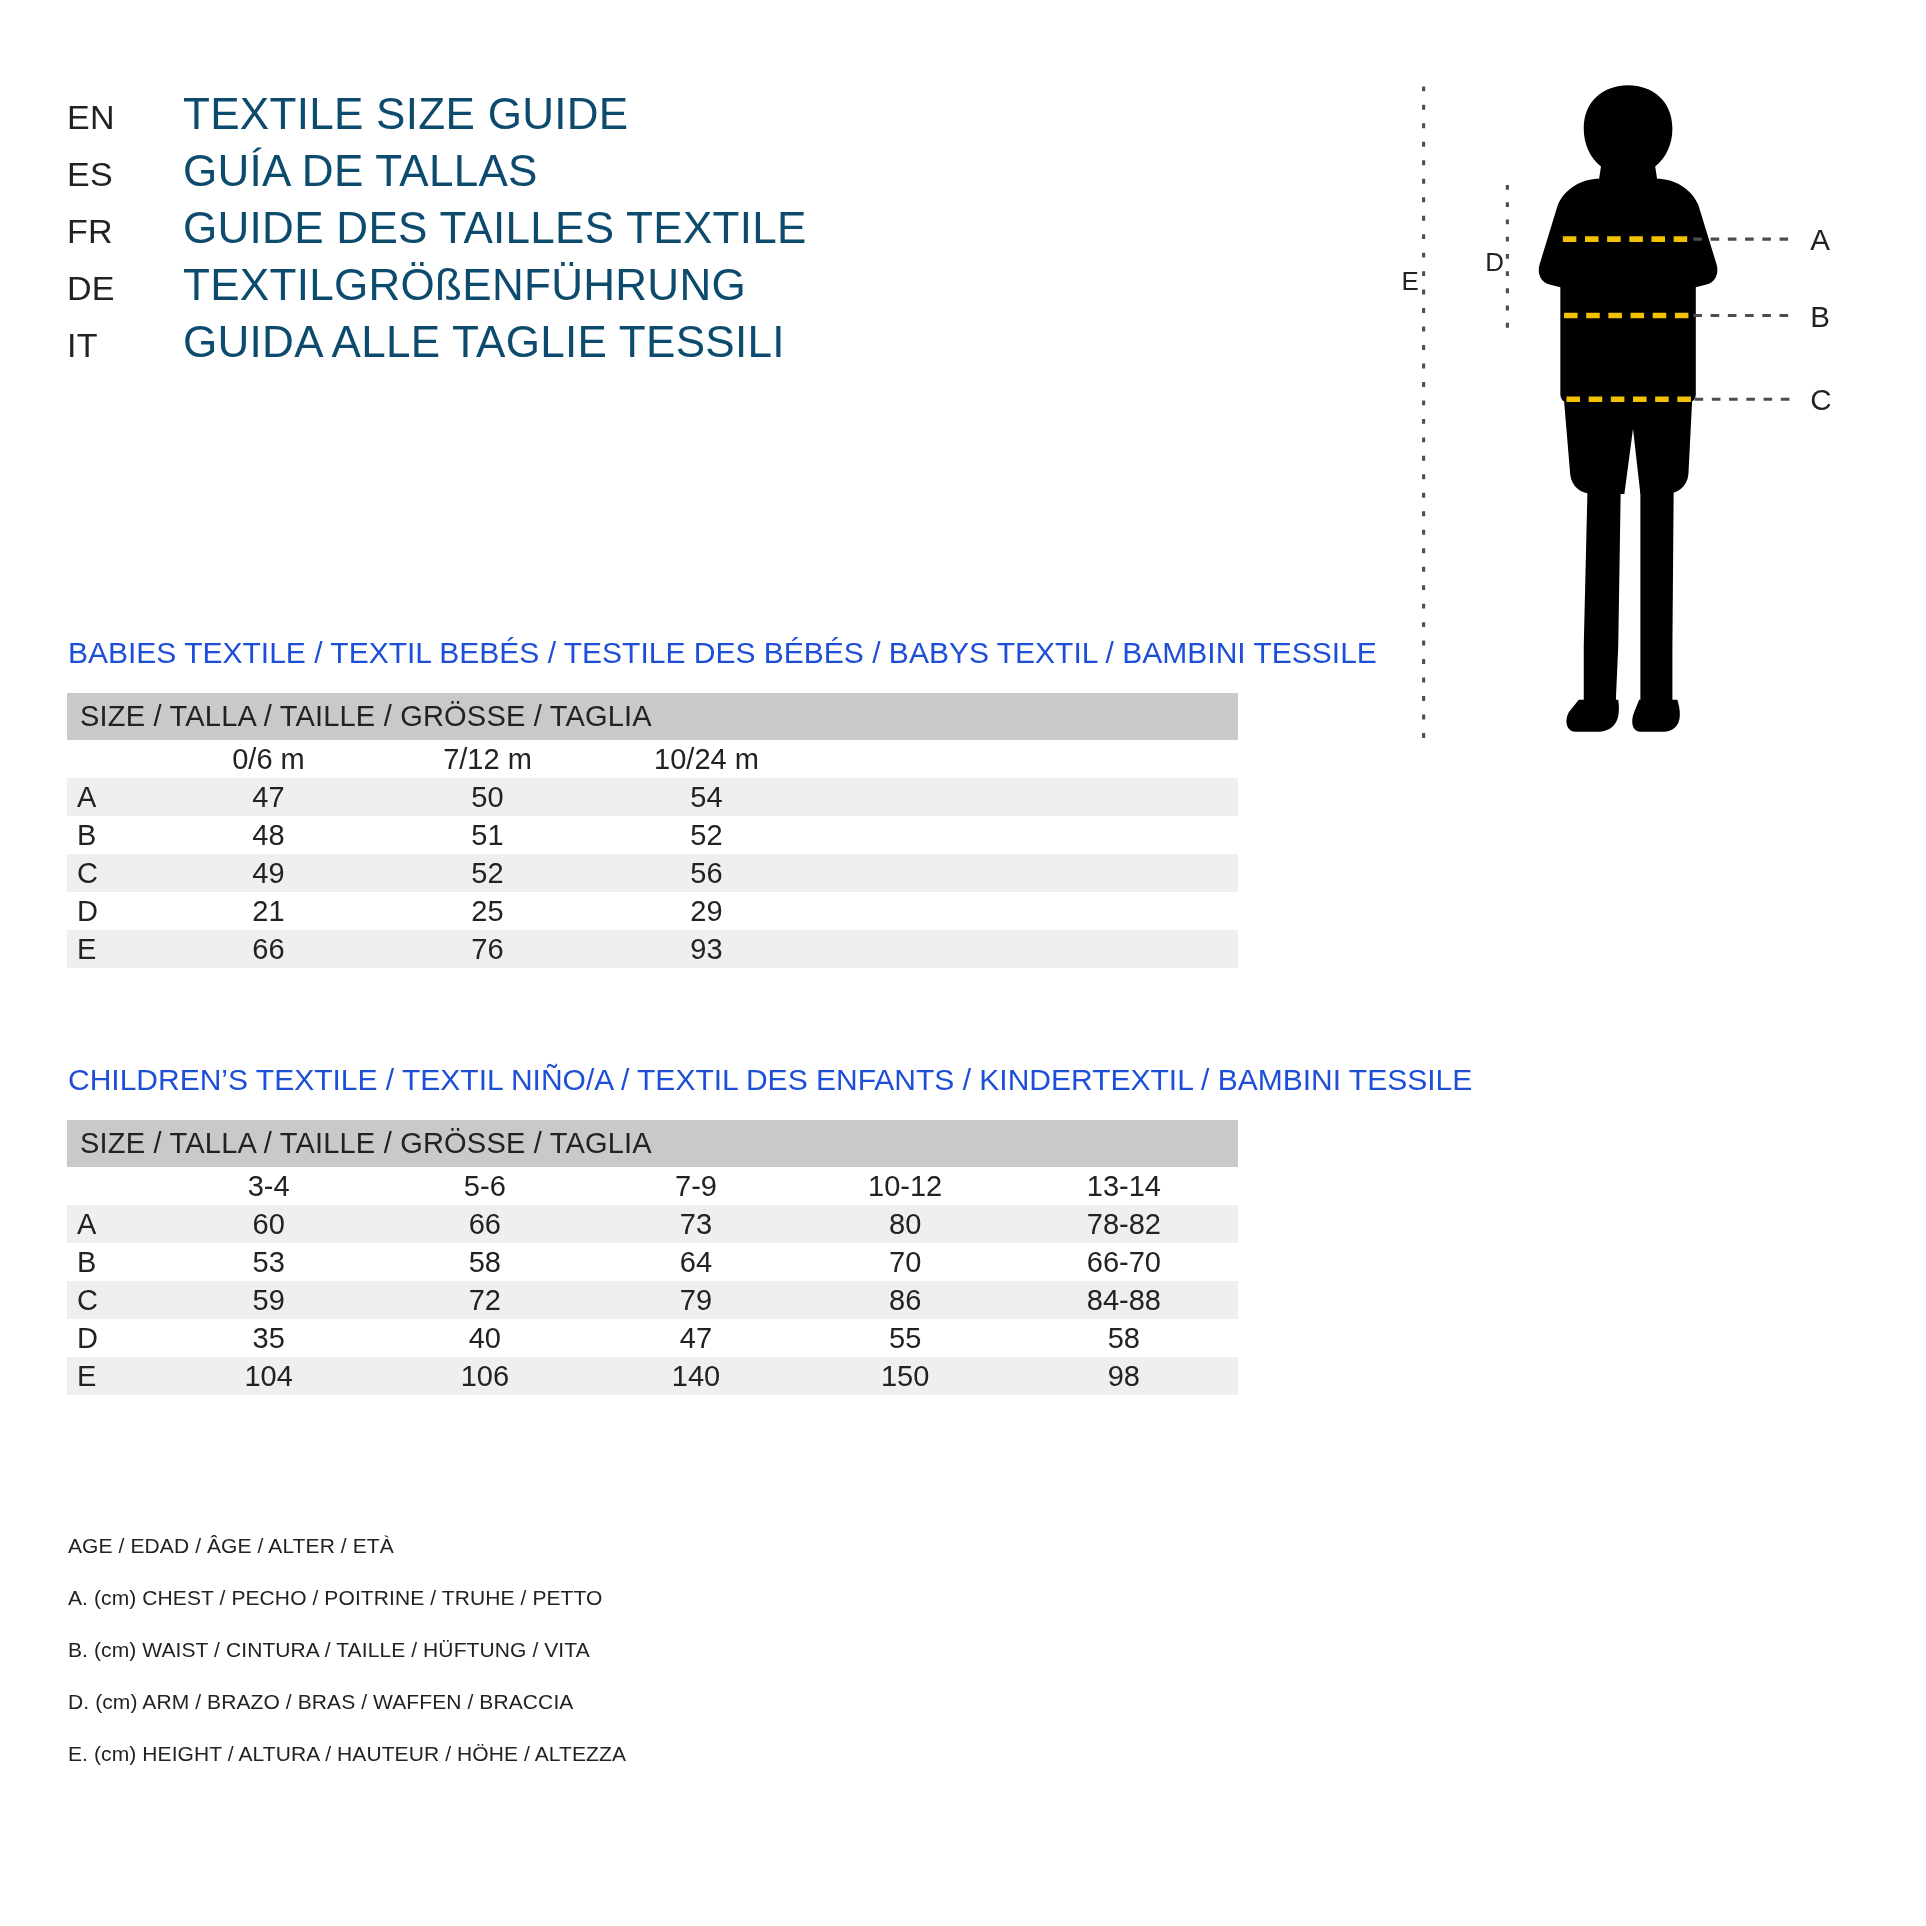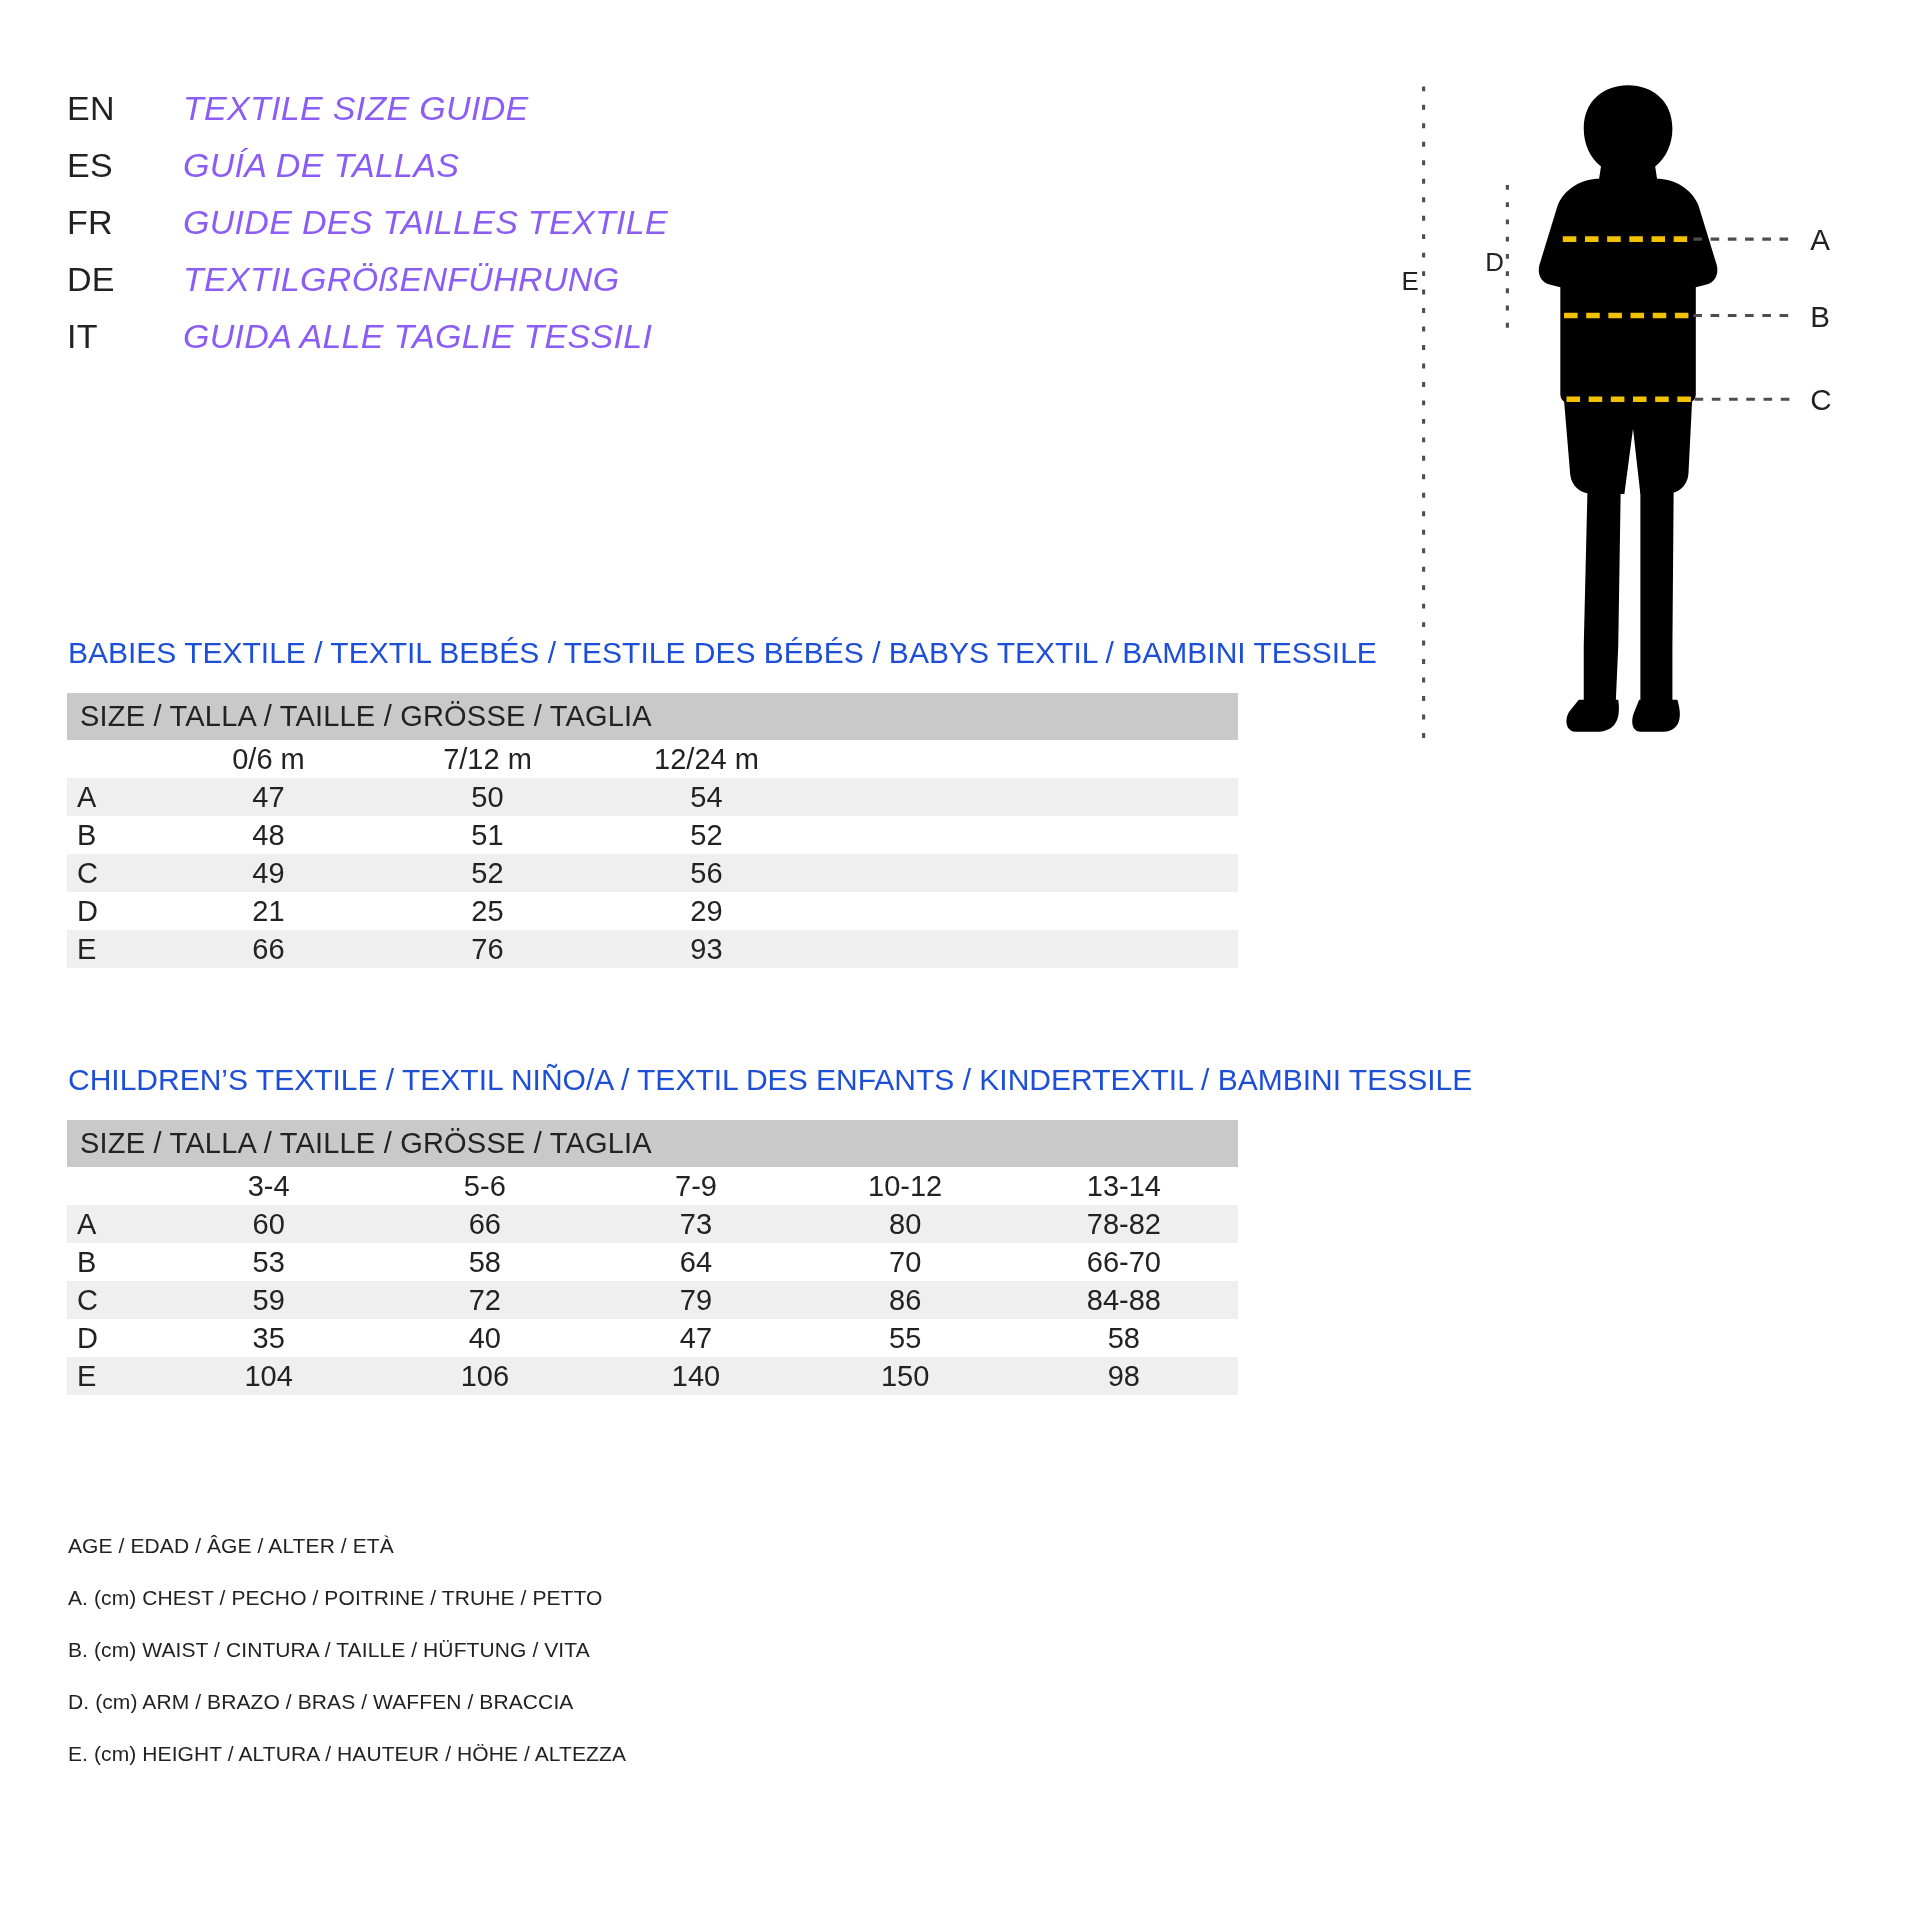--- a/index.html
+++ b/index.html
@@ -36,25 +36,24 @@
     gap: 10px;
   }
   .lang-code {
     width: 106px;
     font-size: 34px;
     letter-spacing: 0.3px;
     color: #222;
     flex: none;
   }
   .lang-title {
-    font-size: 34px;
+    font-size: 44px;
     letter-spacing: 0.3px;
-    color: #8b5cf6;
+    color: #0c4a6e;
     white-space: nowrap;
-    font-style: italic;
   }
 
   
   .figure {
     position: absolute;
     left: 1399px;
     top: 80px;
     width: 468px;
     height: 684px;
   }
@@ -216,21 +215,21 @@
       <col style="width:422px">
     </colgroup>
     <tbody>
       <tr>
         <td class="banner" colspan="5">SIZE / TALLA / TAILLE / GRÖSSE / TAGLIA</td>
       </tr>
       <tr class="headrow">
         <td class="rowlabel"></td>
         <td>0/6 m</td>
         <td>7/12 m</td>
-        <td>12/24 m</td>
+        <td>10/24 m</td>
         <td class="spacer"></td>
       </tr>
       <tr class="shade">
         <td class="rowlabel">A</td>
         <td>47</td>
         <td>50</td>
         <td>54</td>
         <td></td>
       </tr>
       <tr class="plain">

